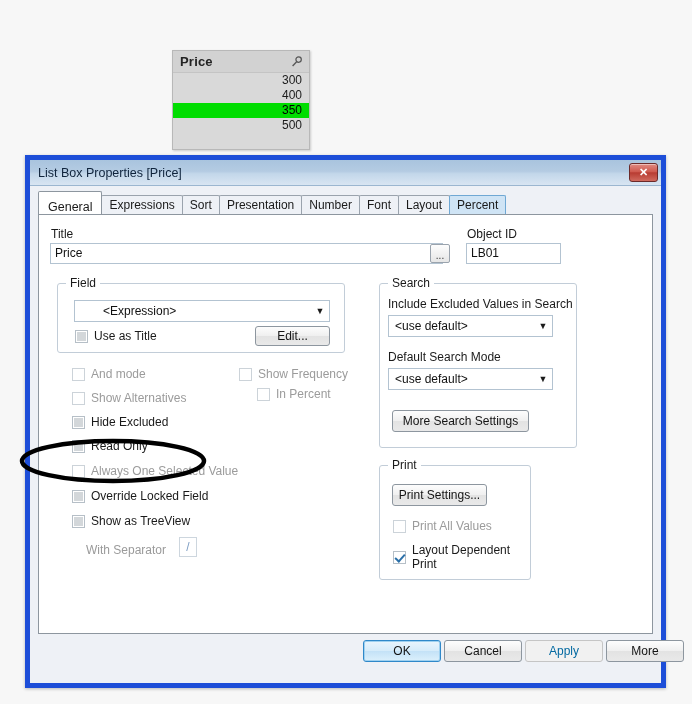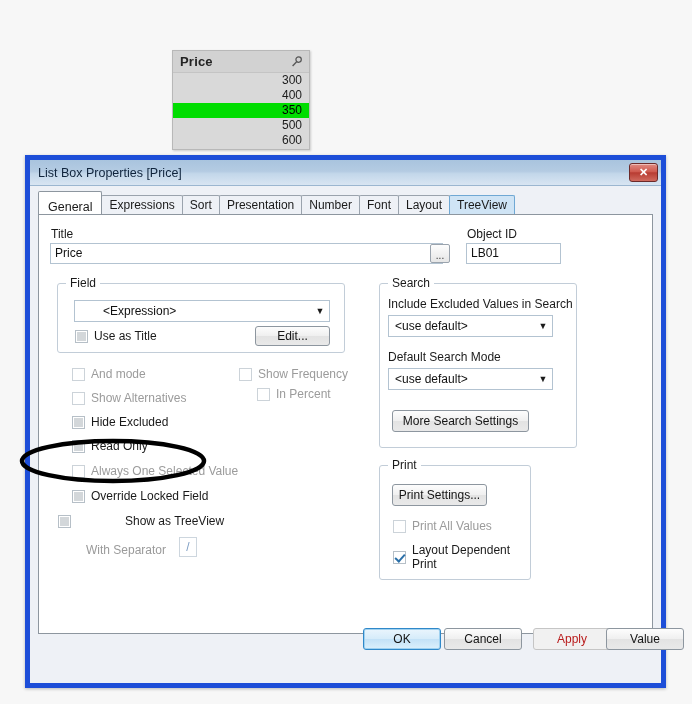--- a/index.html
+++ b/index.html
@@ -243,21 +243,21 @@
     border-radius: 3px;
     background: linear-gradient(to bottom,#fdfdfd 0%,#f0f0f0 48%,#e3e3e3 52%,#e9e9e9 100%);
     font-size: 12px;
     color: #141414;
     display: flex;
     align-items: center;
     justify-content: center;
     box-sizing: border-box;
     cursor: default;
   }
-  .btn.disabled { color: #b91c1c; border-color: #c5c5c5; background: #f1f1f1; margin-left: 8px;}
+  .btn.disabled { color: #0369a1; border-color: #c5c5c5; background: #f1f1f1;}
   .btn.default {
     border: 1px solid #2f88c9;
     background: linear-gradient(to bottom,#eaf5fd 0%,#d6ecfa 48%,#c4e2f7 52%,#dcf0fc 100%);
     box-shadow: 0 0 0 1px #9fd1f0 inset;
   }
 
   
   .cb {
     display: flex;
     align-items: center;
@@ -289,21 +289,21 @@
     border-width: 0 2px 2px 0;
     transform: rotate(42deg);
   }
   .cb .cb-label { font-size: 12px; color: #1a1a1a; }
   .cb.dim .cb-label { color: #9b9b9b; }
   .cb.dim .box { border-color: #ccd3d9; }
 
   
   .buttonbar {
     position: absolute;
-    left: 0; right: 0; bottom: 12px;
+    left: 0; right: 0; bottom: 0;
     height: 49px;
   }
   .buttonbar .btn {
     position: absolute;
     top: 6px;
     width: 78px;
     height: 22px;
   }
 
   
@@ -328,42 +328,41 @@
         <circle cx="8.6" cy="4.6" r="2.7" fill="none" stroke="#555" stroke-width="1.2"></circle>
         <line x1="6.6" y1="6.7" x2="2.6" y2="11" stroke="#555" stroke-width="1.3"></line>
       </svg>
     </span>
   </div>
   <div class="lb-rows">
     <div class="lb-row">300</div>
     <div class="lb-row">400</div>
     <div class="lb-row selected">350</div>
     <div class="lb-row">500</div>
-    <div class="lb-row">600</div>
   </div>
 </div>
 
 <div id="dialog">
 
   <div class="titlebar">
     <span class="title-text">List Box Properties [Price]</span>
     <div class="close-btn">✕</div>
   </div>
 
   <div class="dialog-body">
 
     <div class="tabstrip">
       <div class="tab active">General</div>
       <div class="tab">Expressions</div>
       <div class="tab">Sort</div>
       <div class="tab">Presentation</div>
       <div class="tab">Number</div>
       <div class="tab">Font</div>
       <div class="tab">Layout</div>
-      <div class="tab highlight">TreeView</div>
+      <div class="tab highlight">Percent</div>
     </div>
 
     <div class="tabpanel">
 
       <div style="position:absolute;left:12px;top:12px;" class="lbl">Title</div>
       <div class="textbox" style="position:absolute;left:11px;top:28px;width:393px;">Price</div>
       <div class="dots-btn" style="position:absolute;left:391px;top:29px;">...</div>
 
       <div style="position:absolute;left:428px;top:12px;" class="lbl">Object ID</div>
       <div class="textbox" style="position:absolute;left:427px;top:28px;width:95px;">LB01</div>
@@ -398,21 +397,21 @@
         <span class="cb-label">Read Only</span>
       </div>
       <div class="cb dim" style="left:33px;top:249px;">
         <span class="box"></span>
         <span class="cb-label">Always One Selected Value</span>
       </div>
       <div class="cb" style="left:33px;top:274px;">
         <span class="box filled"></span>
         <span class="cb-label">Override Locked Field</span>
       </div>
-      <div class="cb" style="left:19px;top:299px;gap:48px;">
+      <div class="cb" style="left:33px;top:299px;">
         <span class="box filled"></span>
         <span class="cb-label">Show as TreeView</span>
       </div>
 
       <div class="lbl dim" style="position:absolute;left:47px;top:328px;">With Separator</div>
       <div class="textbox" style="position:absolute;left:140px;top:322px;width:18px;height:20px;color:#7f9ec4;text-align:center;padding:0;line-height:18px;border-color:#cdd6de;">/</div>
 
       <div class="cb dim" style="left:200px;top:152px;">
         <span class="box"></span>
         <span class="cb-label">Show Frequency</span>
@@ -449,21 +448,21 @@
           <span class="cb-label">Layout Dependent Print</span>
         </div>
       </div>
 
     </div>
 
     <div class="buttonbar">
       <div class="btn default" style="left:333px;">OK</div>
       <div class="btn" style="left:414px;">Cancel</div>
       <div class="btn disabled" style="left:495px;">Apply</div>
-      <div class="btn" style="left:576px;">Value</div>
+      <div class="btn" style="left:576px;">More</div>
     </div>
 
   </div>
 </div>
 
 <svg id="annotation" viewBox="0 0 192 48">
   <ellipse cx="95" cy="24" rx="91" ry="20" fill="none" stroke="#000000" stroke-width="4.5"></ellipse>
 </svg>
 
 </body></html>

